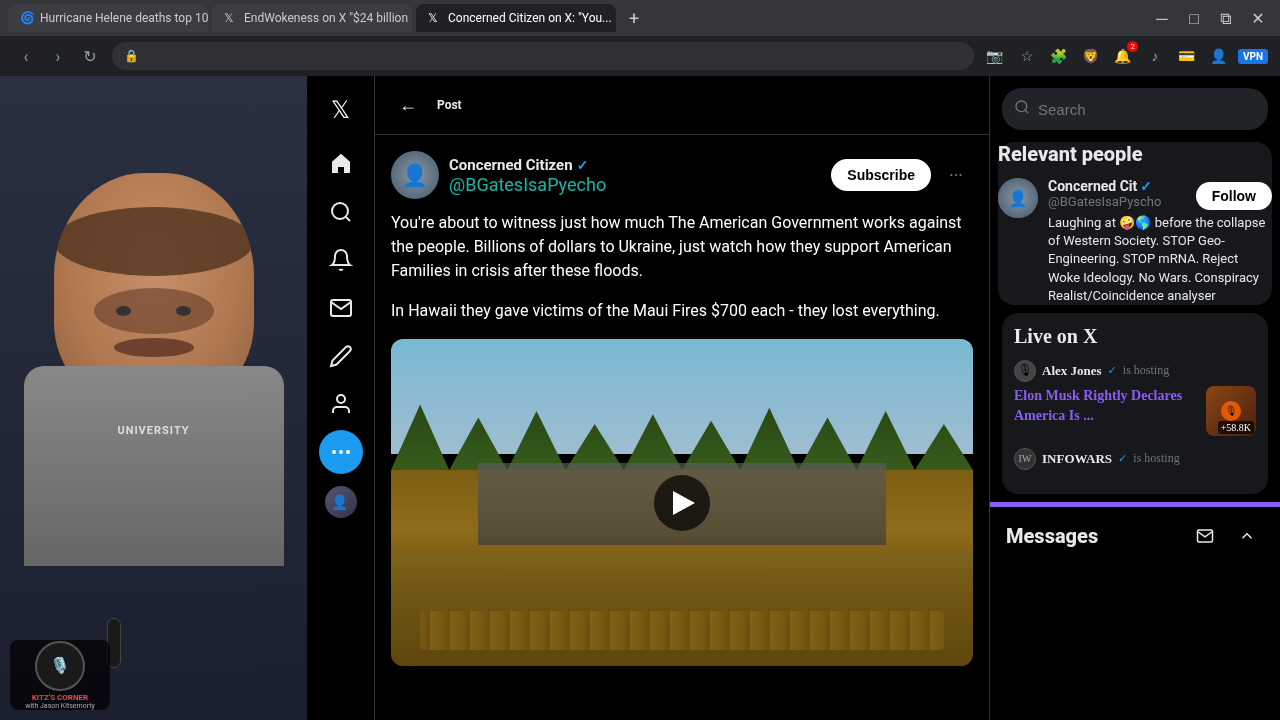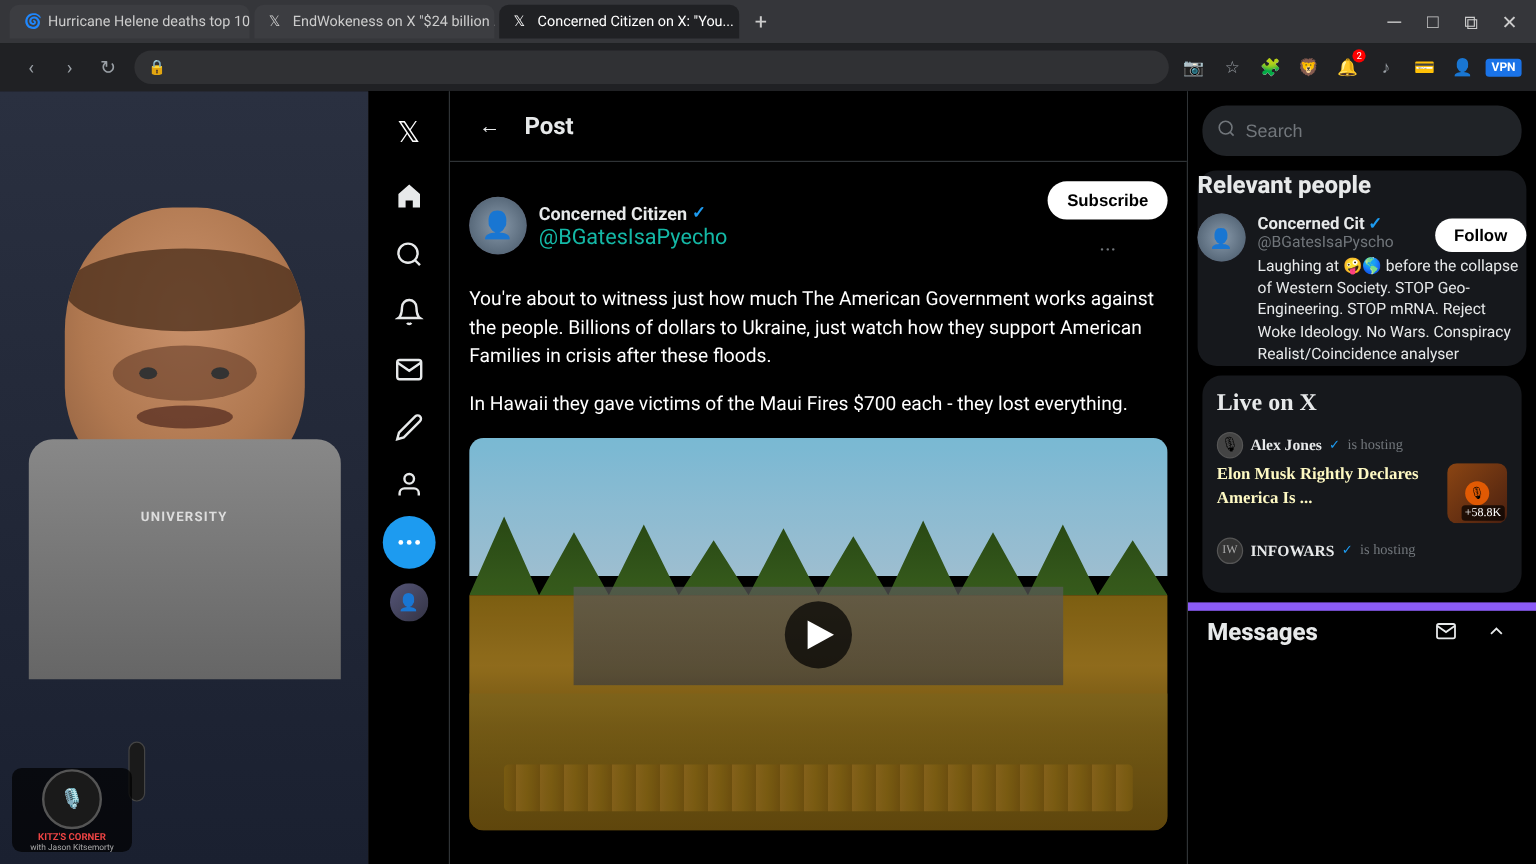--- a/index.html
+++ b/index.html
@@ -40,30 +40,30 @@
     .x-sidebar { width: 68px; background: #000; display: flex; flex-direction: column; align-items: center; padding-top: 10px; gap: 4px; border-right: 1px solid #2f3336; flex-shrink: 0; }
     .x-logo { color: #fff; font-size: 24px; padding: 10px; cursor: pointer; margin-bottom: 4px; }
     .sidebar-icon { width: 44px; height: 44px; display: flex; align-items: center; justify-content: center; color: #e7e9ea; font-size: 22px; cursor: pointer; border-radius: 50%; }
     .sidebar-icon.active { background: #1d9bf0; color: #fff; border-radius: 50%; }
     .sidebar-avatar { width: 32px; height: 32px; border-radius: 50%; background: #555; overflow: hidden; cursor: pointer; margin-top: 4px; }
 
     
     .post-area { flex: 1; background: #000; border-right: 1px solid #2f3336; overflow-y: auto; overflow-x: hidden; }
     .post-header { display: flex; align-items: center; padding: 12px 16px; gap: 12px; border-bottom: 1px solid #2f3336; position: sticky; top: 0; background: rgba(0,0,0,0.85); backdrop-filter: blur(4px); z-index: 10; }
     .back-btn { width: 34px; height: 34px; display: flex; align-items: center; justify-content: center; color: #e7e9ea; font-size: 18px; cursor: pointer; border-radius: 50%; }
-    .post-title { font-size: 20px; font-weight: 700; color: #e7e9ea; }
+    .post-title { font-size: 12px; font-weight: 700; color: #e7e9ea; }
 
     .post-content { padding: 16px; }
     .post-author { display: flex; align-items: center; margin-bottom: 12px; }
     .author-avatar { width: 48px; height: 48px; border-radius: 50%; background: linear-gradient(135deg, #667 0%, #334 100%); flex-shrink: 0; overflow: hidden; display: flex; align-items: center; justify-content: center; color: #aaa; font-size: 20px; }
     .author-info { flex: 1; margin-left: 10px; }
     .author-name { font-size: 15px; font-weight: 700; color: #e7e9ea; display: flex; align-items: center; gap: 4px; }
     .verified-badge { color: #1d9bf0; font-size: 14px; }
     .author-handle { font-size: 18px; color: #14b8a6; }
-    .post-actions { display: flex; gap: 8px; margin-left: auto; align-items: center; flex-direction: column; }
+    .post-actions { display: flex; gap: 8px; margin-left: auto; align-items: center; }
     .subscribe-btn { padding: 8px 16px; background: #fff; color: #000; border: none; border-radius: 20px; font-size: 14px; font-weight: 700; cursor: pointer; }
     .more-btn { width: 34px; height: 34px; display: flex; align-items: center; justify-content: center; color: #71767b; font-size: 18px; cursor: pointer; border-radius: 50%; }
 
     .post-text { font-size: 16px; line-height: 1.5; color: #ffffff; margin-bottom: 16px; }
     .post-text p { margin-bottom: 16px; }
 
     .post-video { width: 100%; border-radius: 12px; overflow: hidden; position: relative; background: #000; aspect-ratio: 16/9; }
     .video-overlay { position: absolute; top: 0; left: 0; width: 100%; height: 100%; background: rgba(0,0,0,0.1); }
     .play-btn { position: absolute; top: 50%; left: 50%; transform: translate(-50%, -50%); width: 56px; height: 56px; background: rgba(0,0,0,0.7); border-radius: 50%; display: flex; align-items: center; justify-content: center; cursor: pointer; }
     .play-icon { width: 0; height: 0; border-style: solid; border-width: 12px 0 12px 22px; border-color: transparent transparent transparent #fff; margin-left: 4px; }
@@ -92,25 +92,25 @@
     .person-bio { font-size: 13px; color: #e7e9ea; margin-top: 4px; line-height: 1.4; }
     .follow-btn { padding: 6px 16px; background: #fff; color: #000000; border: none; border-radius: 20px; font-size: 14px; font-weight: 700; cursor: pointer; white-space: nowrap; align-self: flex-start; margin-top: 4px; }
 
     .live-section { padding: 12px; margin: 8px 12px; background: #16181c; border-radius: 16px; font-family: Liberation Serif, serif; }
     .live-item { margin-bottom: 12px; }
     .live-host { display: flex; align-items: center; gap: 6px; margin-bottom: 4px; }
     .live-avatar { width: 22px; height: 22px; border-radius: 50%; background: #555; flex-shrink: 0; }
     .live-host-name { font-size: 13px; color: #e7e9ea; font-weight: 600; }
     .live-status { font-size: 12px; color: #71767b; }
     .live-content { display: flex; justify-content: space-between; align-items: flex-start; gap: 8px; }
-    .live-title { font-size: 14px; color: #fef9c3; font-weight: 600; line-height: 1.4; flex: 1; }
+    .live-title { font-size: 14px; color: #8b5cf6; font-weight: 600; line-height: 1.4; flex: 1; }
     .live-thumb { width: 50px; height: 50px; border-radius: 8px; background: linear-gradient(135deg, #8b4513 0%, #6b3a1f 100%); flex-shrink: 0; display: flex; align-items: center; justify-content: center; position: relative; overflow: hidden; }
     .live-count { font-size: 10px; color: #fff; background: rgba(0,0,0,0.7); padding: 1px 3px; border-radius: 3px; position: absolute; bottom: 2px; right: 2px; }
 
-    .messages-bar { position: sticky; bottom: 0; background: #000; border-top: 7px solid #8b5cf6; padding: 0 16px; display: flex; align-items: center; justify-content: space-between; }
+    .messages-bar { position: sticky; bottom: 0; background: #000; border-top: 5px solid #8b5cf6; padding: 12px 16px; display: flex; align-items: center; justify-content: space-between; }
     .messages-title { font-size: 20px; font-weight: 800; color: #e7e9ea; }
     .messages-actions { display: flex; gap: 8px; }
     .msg-action { width: 34px; height: 34px; display: flex; align-items: center; justify-content: center; color: #e7e9ea; font-size: 18px; cursor: pointer; border-radius: 50%; }
     @keyframes scroll { from { transform: translateX(0); } to { transform: translateX(-200%); } }
 
     
     ::-webkit-scrollbar { width: 6px; }
     ::-webkit-scrollbar-track { background: transparent; }
     ::-webkit-scrollbar-thumb { background: #333; border-radius: 3px; }
   </style>

